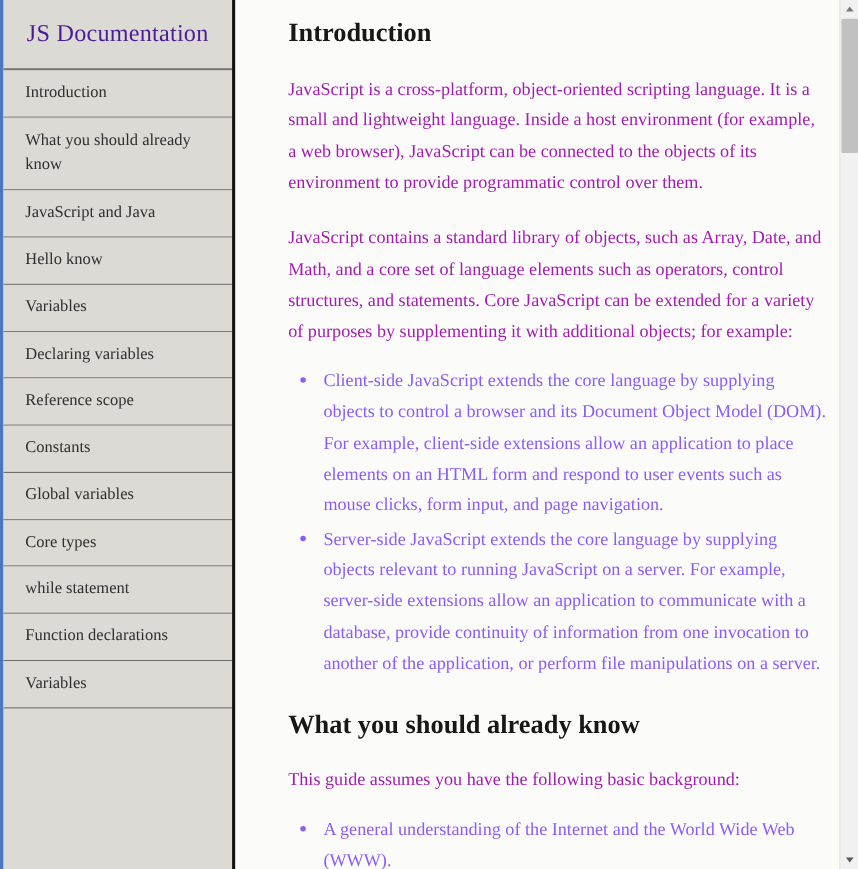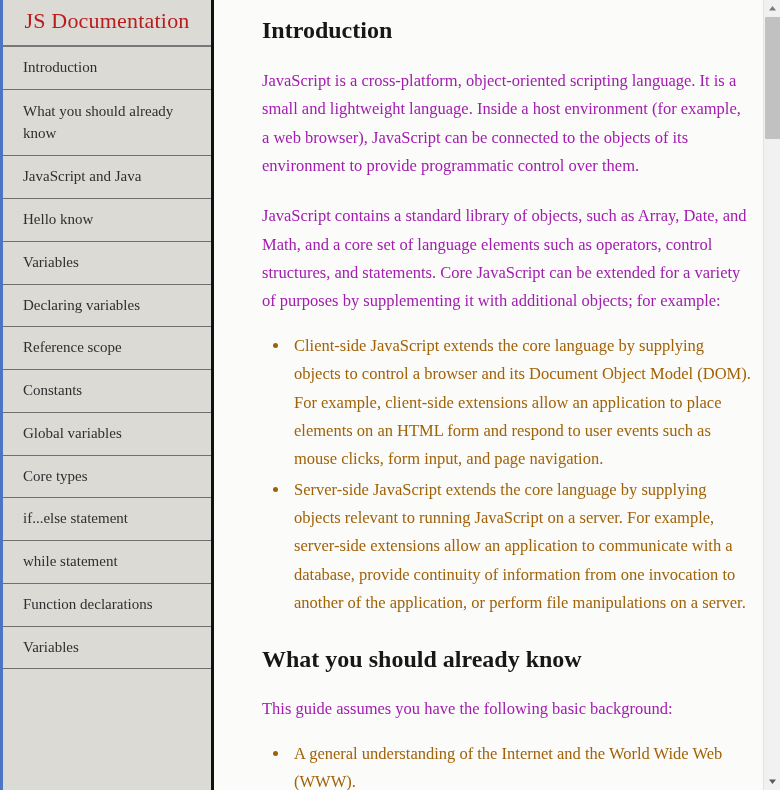--- a/index.html
+++ b/index.html
@@ -22,27 +22,27 @@
   #navbar {
     width: 214px;
     min-width: 214px;
     height: 790px;
     background: #dcdad5;
     border-left: 3px solid #4a76c4;
     border-right: 3px solid #111111;
     overflow: hidden;
   }
   .nav-header {
-    height: 47px;
+    height: 64px;
     display: flex;
     align-items: center;
     justify-content: center;
     font-size: 22px;
     line-height: 1.1;
-    color: #b91c1c;
+    color: #4c1d95;
     letter-spacing: .2px;
     border-bottom: 2px solid #777;
     padding-bottom: 2px;
   }
   .nav-link {
     display: block;
     padding: 10px 0 10px 20px;
     font-size: 15px;
     line-height: 1.45;
     color: #2f2f2f;
@@ -82,21 +82,21 @@
   }
   .main-section ul {
     margin: 16px 0 0 0;
     padding-left: 28px;
     max-width: 512px;
   }
   .main-section li {
     font-size: 16.5px;
     line-height: 1.72;
     margin: 0 0 2px 0;
-    color: #a16207;
+    color: #8b5cf6;
     padding-left: 4px;
   }
 
   
   #window-scrollbar {
     position: absolute;
     top: 0;
     right: 0;
     width: 17px;
     height: 790px;
@@ -131,21 +131,20 @@
     <a class="nav-link" href="#Introduction">Introduction</a>
     <a class="nav-link two-line" href="#What_you_should_already_know">What you should already know</a>
     <a class="nav-link" href="#JavaScript_and_Java">JavaScript and Java</a>
     <a class="nav-link" href="#Hello_world">Hello know</a>
     <a class="nav-link" href="#Variables">Variables</a>
     <a class="nav-link" href="#Declaring_variables">Declaring variables</a>
     <a class="nav-link" href="#Variable_scope">Reference scope</a>
     <a class="nav-link" href="#Constants">Constants</a>
     <a class="nav-link" href="#Global_variables">Global variables</a>
     <a class="nav-link" href="#Data_types">Core types</a>
-    <a class="nav-link" href="#if...else_statement">if...else statement</a>
     <a class="nav-link" href="#while_statement">while statement</a>
     <a class="nav-link" href="#Function_declarations">Function declarations</a>
     <a class="nav-link" href="#Reference">Variables</a>
   </div>
 </nav>
 
 <main id="main-doc">
 
   <section class="main-section" id="sec-introduction">
     <header>Introduction</header>

